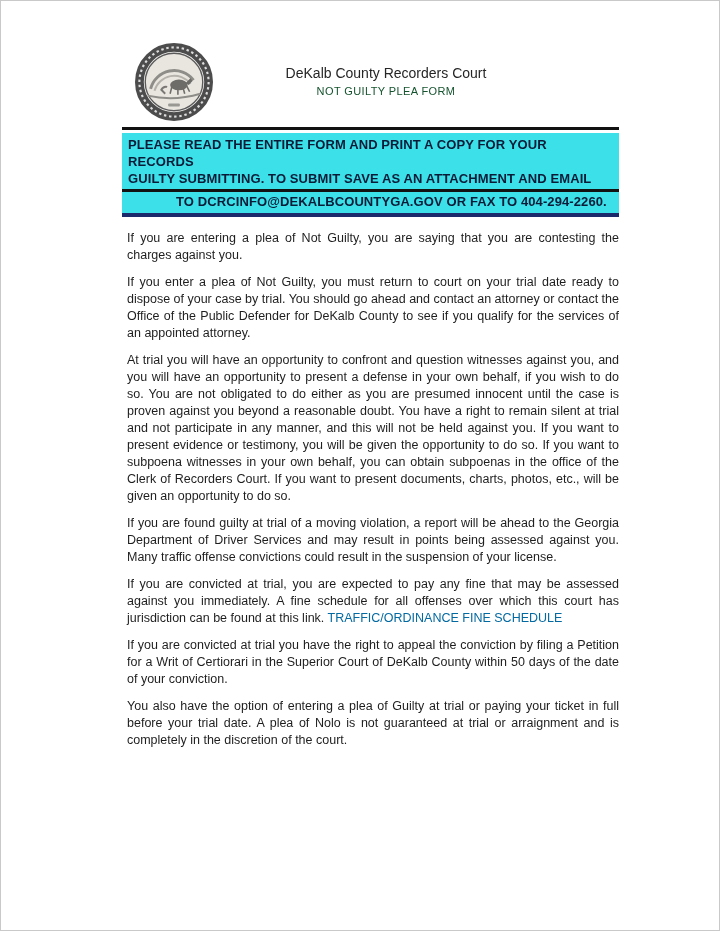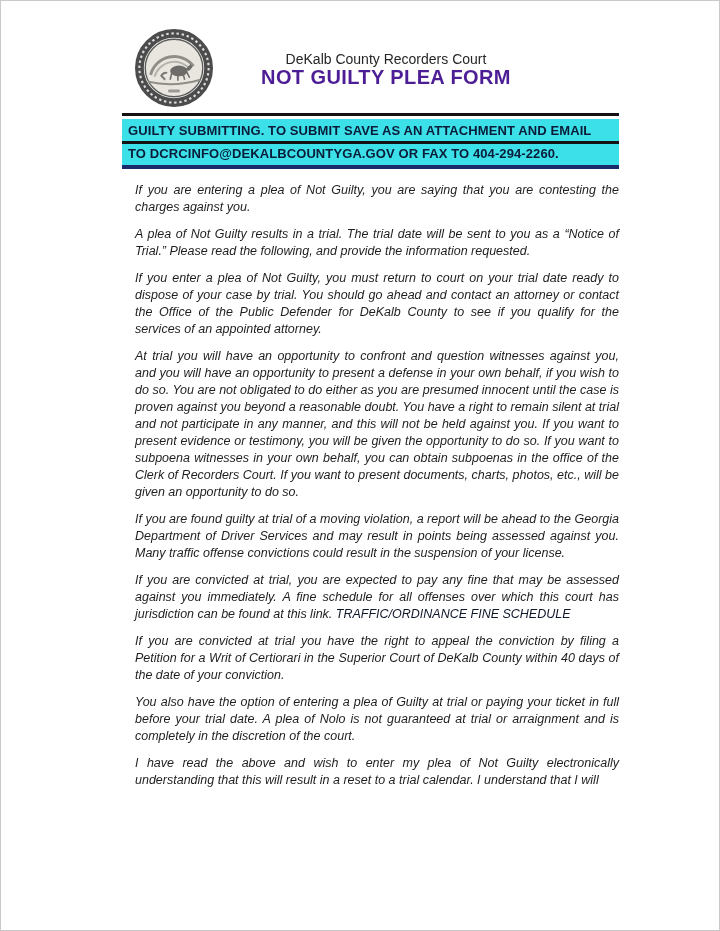--- a/index.html
+++ b/index.html
@@ -7,21 +7,21 @@
     width: 720px;
     height: 931px;
     background: #ffffff;
     border: 1px solid #c9c9c9;
     box-sizing: border-box;
     overflow: hidden;
     font-family: "Liberation Sans", sans-serif;
     color: #212121;
   }
   .page {
-    padding-top: 28px;
+    padding-top: 42px;
   }
   .content {
     margin-left: 121px;
     width: 497px;
   }
   
   .header-row {
     display: flex;
     align-items: center;
     padding-left: 13px;
@@ -35,24 +35,24 @@
     flex: 1 1 auto;
     text-align: center;
     line-height: 18px;
     padding-right: 60px;
   }
   .org-name {
     font-size: 14px;
     color: #262626;
   }
   .form-title {
-    font-size: 20px;
-    font-weight: bold;
+    font-size: 11px;
+    font-weight: normal;
     letter-spacing: 0.4px;
-    color: #4c1d95;
+    color: #14532d;
   }
   
   .rule-top {
     height: 3px;
     background: #121212;
     margin-top: 6px;
   }
   .notice {
     margin-top: 3px;
     background: #3be0e8;
@@ -66,36 +66,36 @@
     line-height: 17px;
     letter-spacing: 0.1px;
   }
   .notice-divider {
     height: 3px;
     background: #121212;
     margin: 2px -4px 1px -6px;
   }
   .notice-line.last {
     padding-bottom: 3px;
+    margin-left: 48px;
   }
   
   .body-text {
     margin-top: 13px;
     padding-left: 5px;
   }
   .body-text p {
-    margin: 0 0 10px 8px;
+    margin: 0 0 10px 0;
     font-size: 12.5px;
     line-height: 17px;
     text-align: justify;
     color: #1e1e1e;
-    font-style: italic;
   }
   .caps-link {
-    color: #0f172a;
+    color: #0369a1;
     cursor: pointer;
   }
 </style>
 </head>
 <body>
 
 <div class="page">
   <div class="content">
 
     <div class="header-row">
@@ -115,31 +115,30 @@
       </svg>
       <div class="header-text">
         <div class="org-name">DeKalb County Recorders Court</div>
         <div class="form-title">NOT GUILTY PLEA FORM</div>
       </div>
     </div>
 
     <div class="rule-top"></div>
 
     <div class="notice">
+      <div class="notice-line">PLEASE READ THE ENTIRE FORM AND PRINT A COPY FOR YOUR RECORDS</div>
       <div class="notice-line">GUILTY SUBMITTING.  TO SUBMIT SAVE AS AN ATTACHMENT AND EMAIL</div>
       <div class="notice-divider"></div>
       <div class="notice-line last">TO DCRCINFO@DEKALBCOUNTYGA.GOV OR FAX TO 404-294-2260.</div>
     </div>
 
     <div class="body-text">
       <p>If you are entering a plea of Not Guilty, you are saying that you are contesting the charges against you.</p>
-      <p>A plea of Not Guilty results in a trial.  The trial date will be sent to you as a “Notice of Trial.”  Please read the following, and provide the information requested.</p>
       <p>If you enter a plea of Not Guilty, you must return to court on your trial date ready to dispose of your case by trial.  You should go ahead and contact an attorney or contact the Office of the Public Defender for DeKalb County to see if you qualify for the services of an appointed attorney.</p>
       <p>At trial you will have an opportunity to confront and question witnesses against you, and you will have an opportunity to present a defense in your own behalf, if you wish to do so.  You are not obligated to do either as you are presumed innocent until the case is proven against you beyond a reasonable doubt. You have a right to remain silent at trial and not participate in any manner, and this will not be held against you.  If you want to present evidence or testimony, you will be given the opportunity to do so.  If you want to subpoena witnesses in your own behalf, you can obtain subpoenas in the office of the Clerk of Recorders Court.  If you want to present documents, charts, photos, etc., will be given an opportunity to do so.</p>
       <p>If you are found guilty at trial of a moving violation, a report will be ahead to the Georgia Department of Driver Services and may result in points being assessed against you. Many traffic offense convictions could result in the suspension of your license.</p>
       <p><span>If you are convicted at trial, you are expected to pay any fine that may be assessed against you immediately.  A fine schedule for all offenses over which this court has jurisdiction can be found at this link.  </span><span class="caps-link">TRAFFIC/ORDINANCE FINE SCHEDULE</span></p>
-      <p>If you are convicted at trial you have the right to appeal the conviction by filing a Petition for a Writ of Certiorari in the Superior Court of DeKalb County within 40 days of the date of your conviction.</p>
+      <p>If you are convicted at trial you have the right to appeal the conviction by filing a Petition for a Writ of Certiorari in the Superior Court of DeKalb County within 50 days of the date of your conviction.</p>
       <p>You also have the option of entering a plea of Guilty at trial or paying your ticket in full before your trial date.  A plea of Nolo is not guaranteed at trial or arraignment and is completely in the discretion of the court.</p>
-      <p>I have read the above and wish to enter my plea of Not Guilty electronically understanding that this will result in a reset to a trial calendar.  I understand that I will</p>
     </div>
 
   </div>
 </div>
 
 </body></html>

